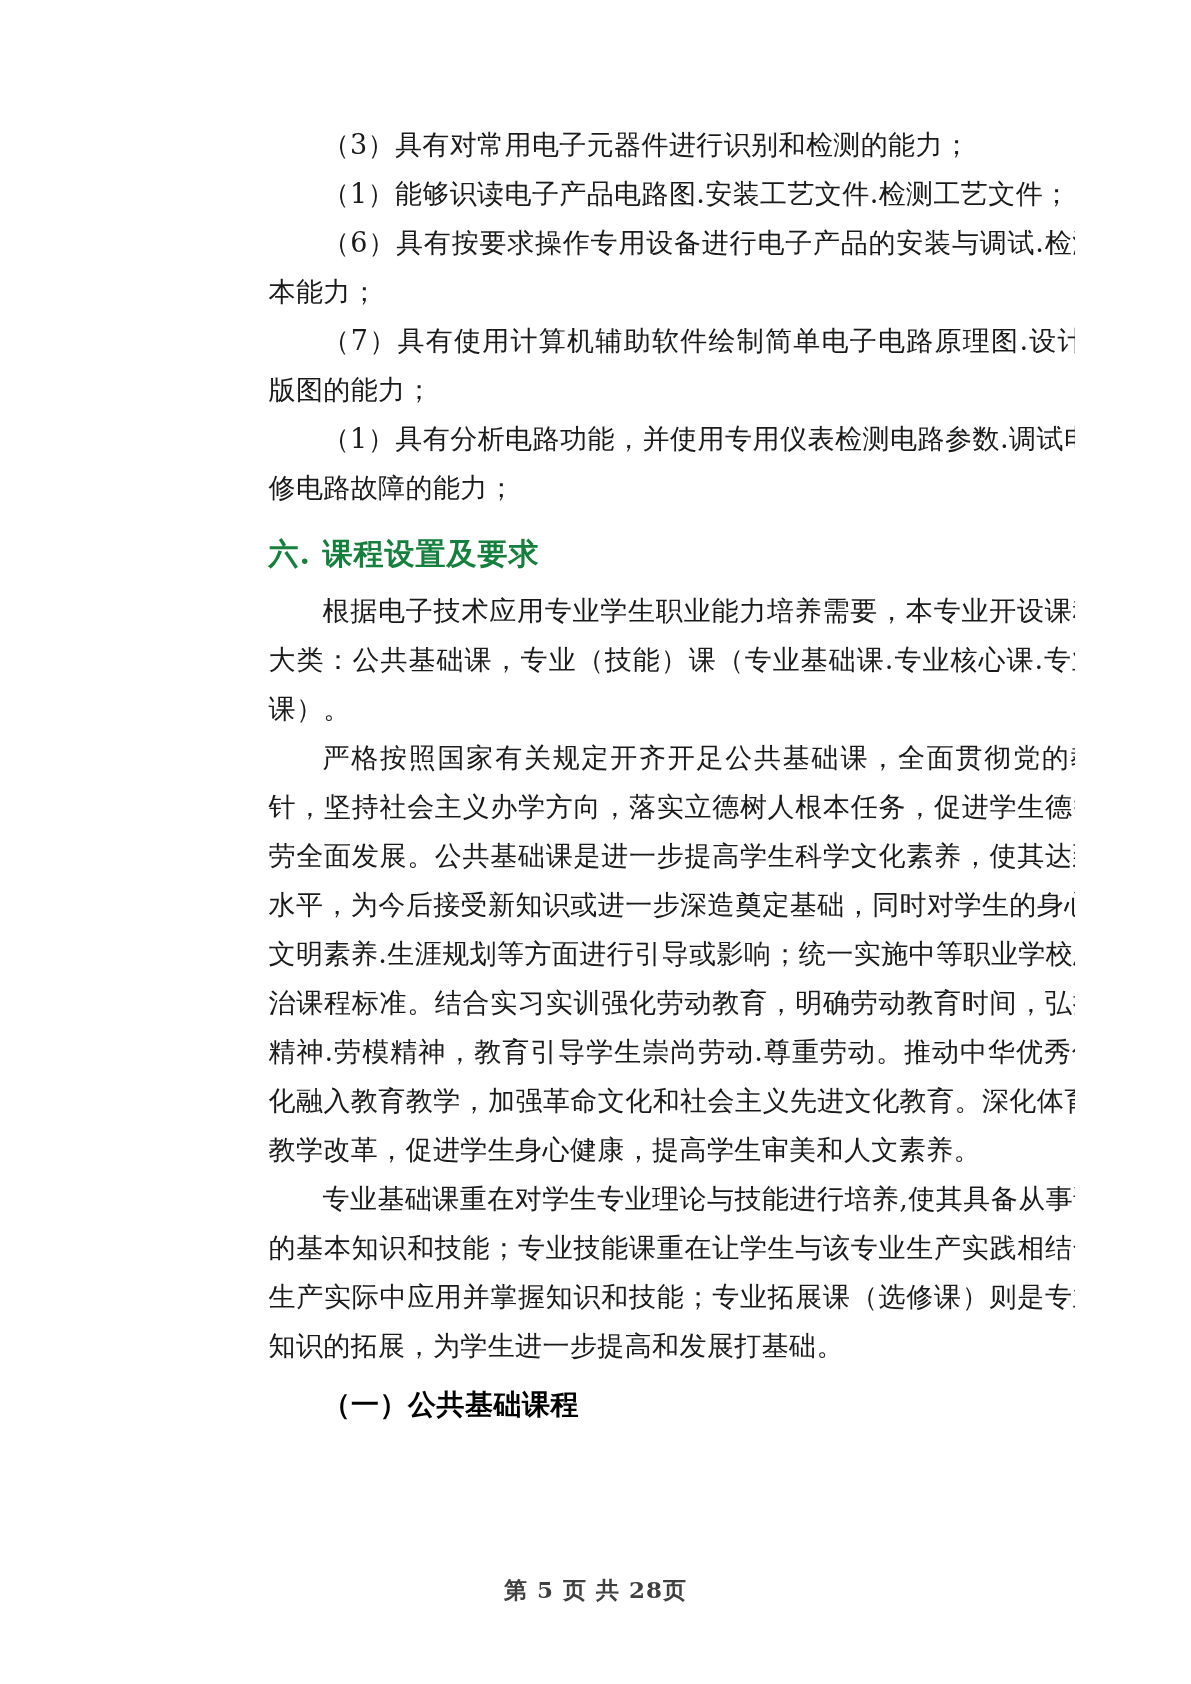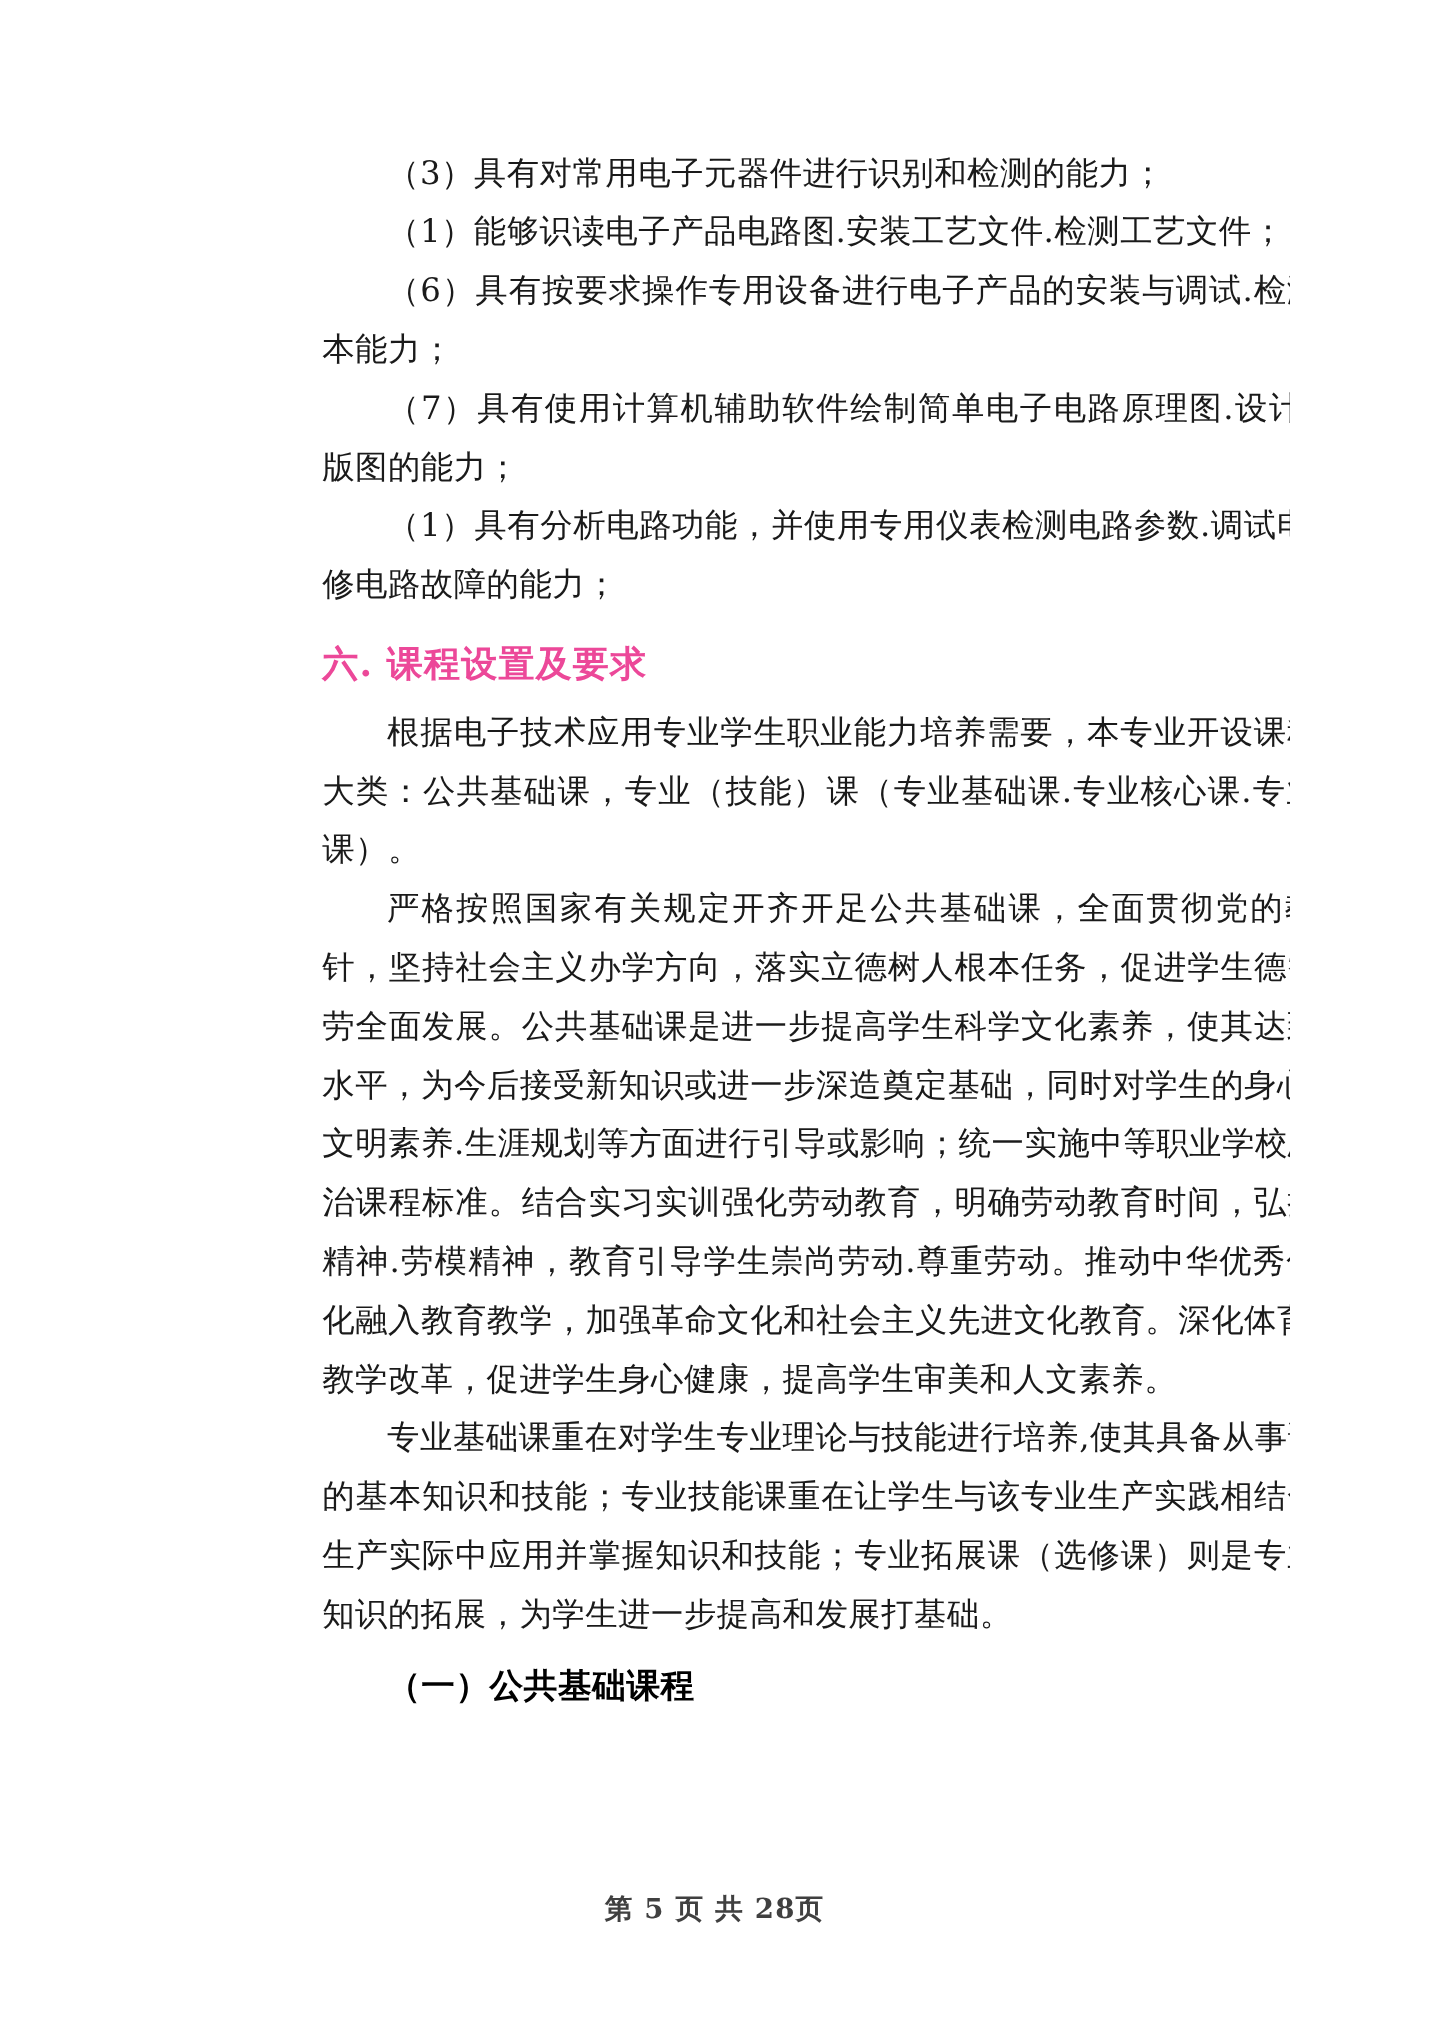--- a/index.html
+++ b/index.html
@@ -38,21 +38,21 @@
   }
   .list-item {
     margin-bottom: 0;
   }
   h2.section-heading {
     font-size: 30px;
     font-weight: bold;
     line-height: 52px;
     margin: 16px 0 6px 0;
     letter-spacing: 1px;
-    color: #ec4899;
+    color: #15803d;
   }
   h3.sub-heading {
     font-size: 28px;
     font-weight: bold;
     line-height: 50px;
     margin: 10px 0 0 0;
     text-indent: 54px;
     letter-spacing: 0.5px;
     color: #000;
   }

